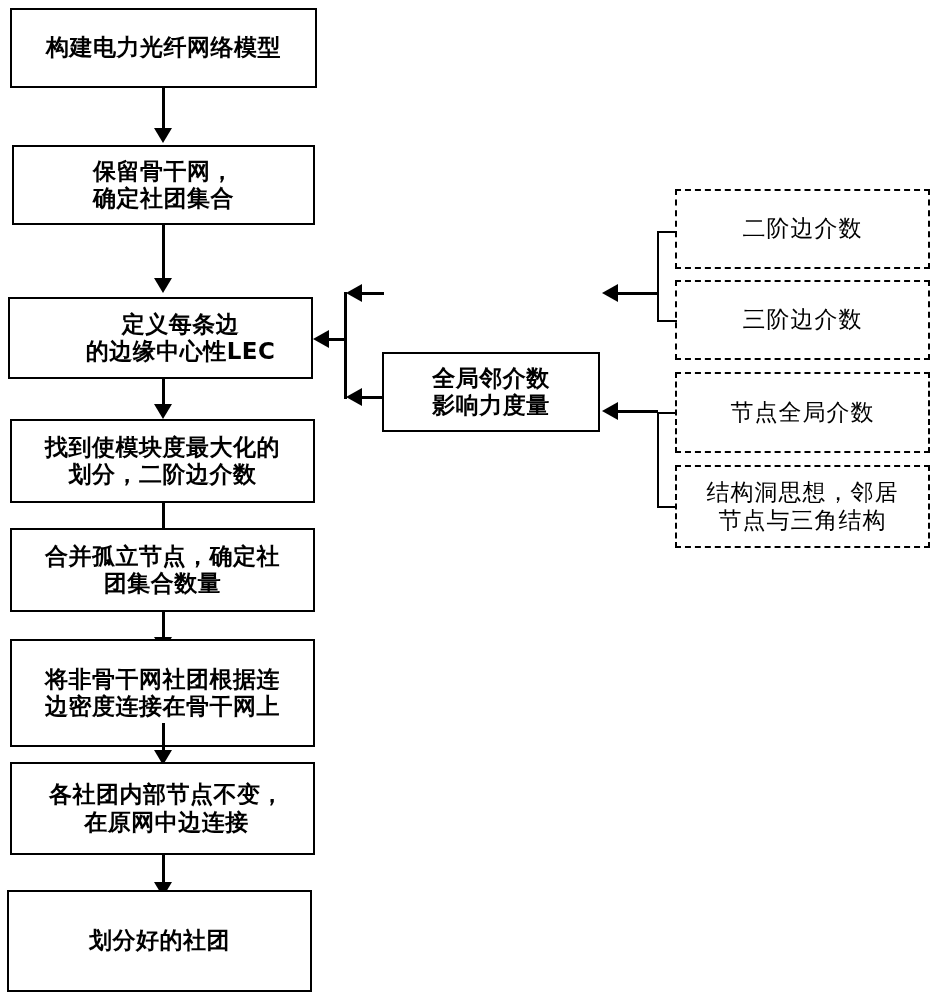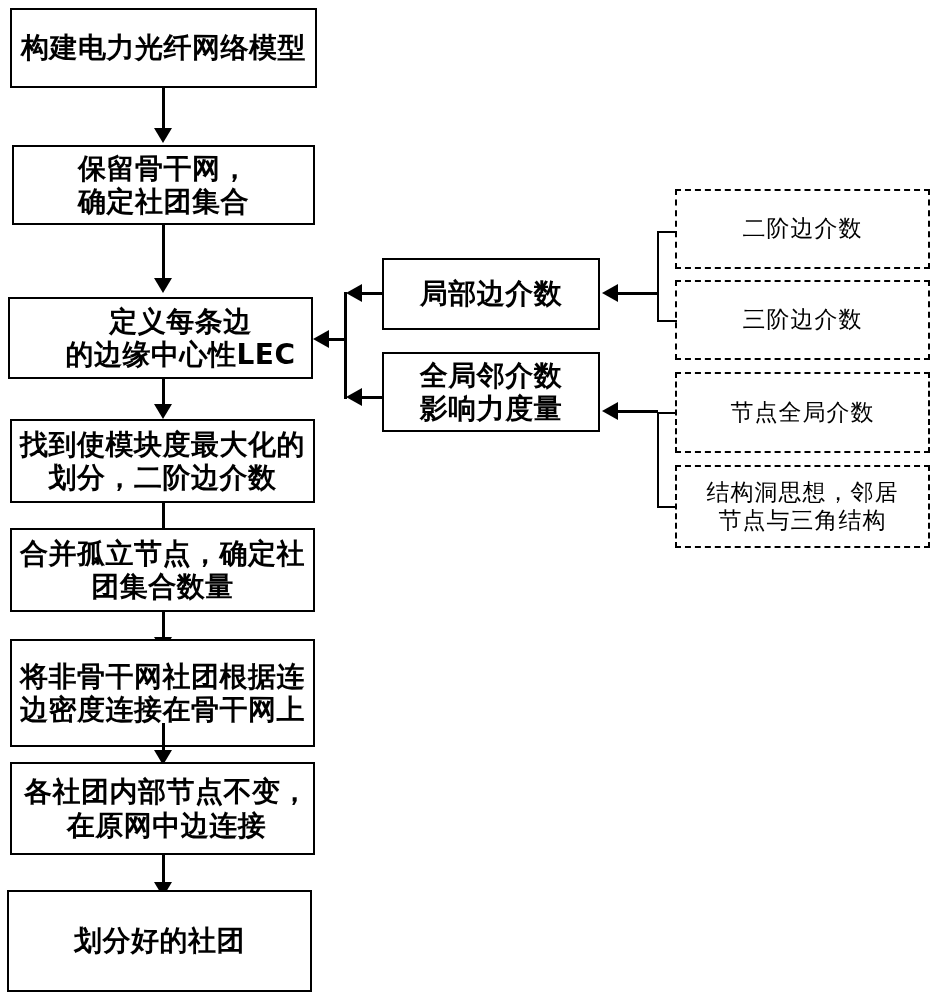--- a/index.html
+++ b/index.html
@@ -21,21 +21,21 @@
     color:#000000;
     background:#ffffff;
     line-height:1.18;
     white-space:pre-line;
   }
   
   .solid{
     border:2px solid #000000;
     font-family:"DejaVu Sans","Liberation Sans", sans-serif;
     font-weight:bold;
-    font-size:28px;
+    font-size:23px;
     letter-spacing:0.5px;
   }
   
   .dashed{
     border:2px dashed #000000;
     font-family:"DejaVu Serif","Liberation Serif", serif;
     font-weight:normal;
     font-size:23px;
     letter-spacing:1px;
   }
@@ -98,21 +98,20 @@
   <div class="arrow-down" style="left:154px;top:750px;"></div>
 
   <div class="box solid" style="left:10px;top:762px;width:305px;height:93px;padding-left:8px;">各社团内部节点不变，
 在原网中边连接</div>
 
   <div class="vline" style="left:162px;top:855px;height:32px;"></div>
   <div class="arrow-down" style="left:154px;top:882px;"></div>
 
   <div class="box solid" style="left:7px;top:890px;width:305px;height:102px;">划分好的社团</div>
 
-  <div class="box solid" style="left:382px;top:258px;width:218px;height:72px;">局部边介数</div>
 
   <div class="box solid" style="left:382px;top:352px;width:218px;height:80px;">全局邻介数
 影响力度量</div>
 
   <div class="hline" style="left:362px;top:292px;width:22px;"></div>
   <div class="arrow-left" style="left:346px;top:284px;"></div>
 
   <div class="hline" style="left:362px;top:396px;width:22px;"></div>
   <div class="arrow-left" style="left:346px;top:388px;"></div>
 

